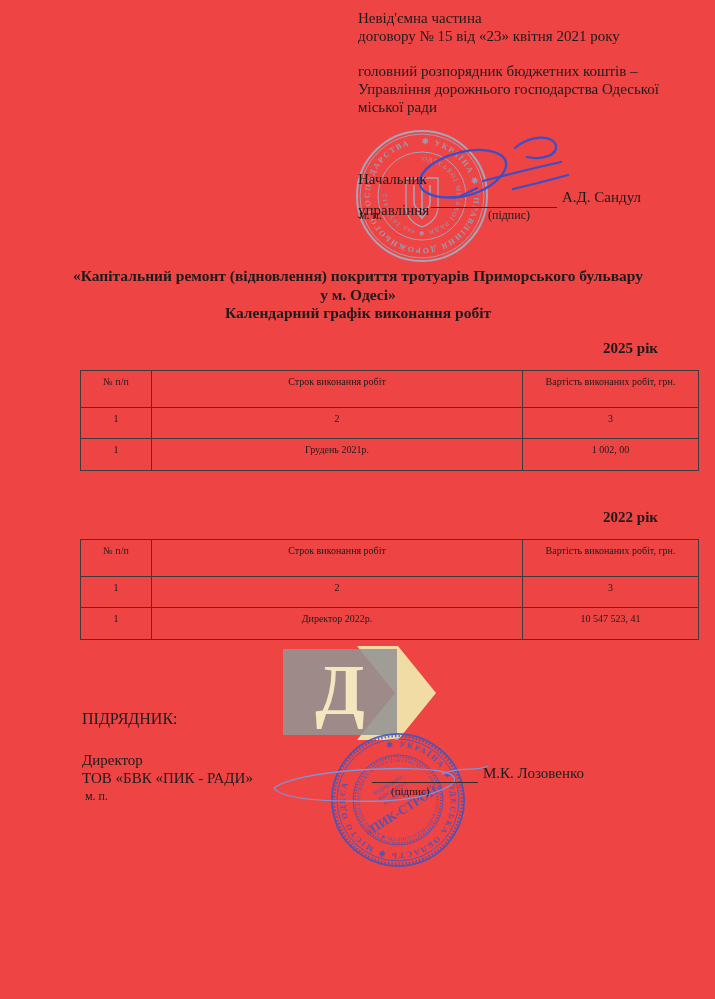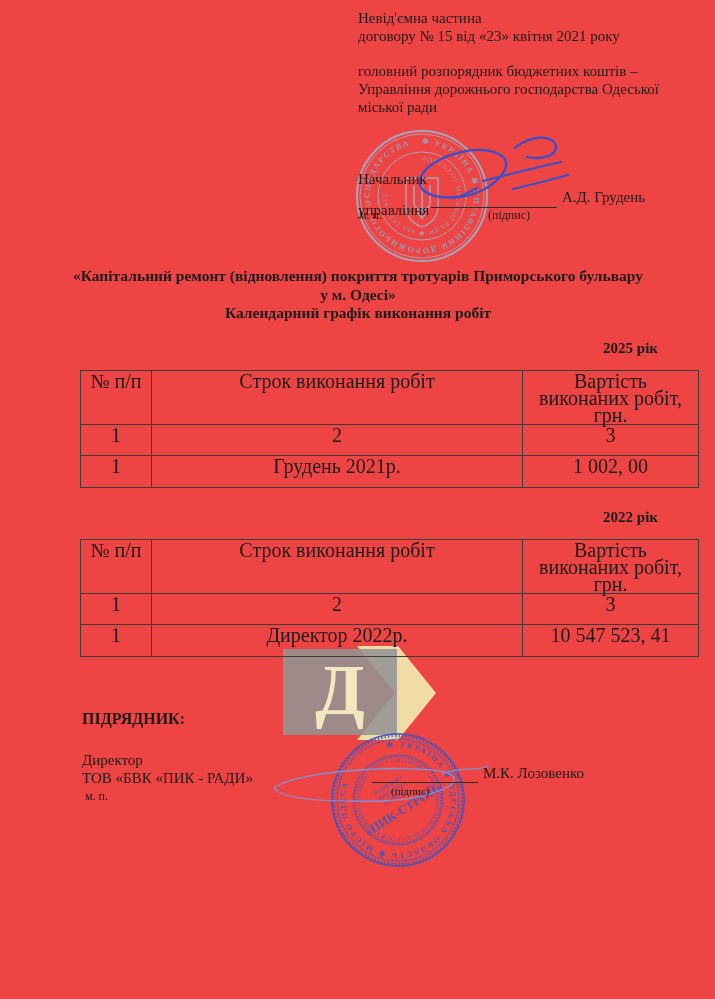--- a/index.html
+++ b/index.html
@@ -3,35 +3,35 @@
 <meta charset="utf-8">
 <style>
   html,body{margin:0;padding:0;background:#e8e8e8;}
   .page{
     position:relative;width:715px;height:999px;background:#ef4444;
     font-family:"Liberation Serif",serif;color:#1c1c1c;overflow:hidden;
   }
   .abs{position:absolute;}
   .t15{font-size:15px;line-height:18px;}
   .t12{font-size:12px;line-height:14px;}
-  .bold{font-weight:bold;text-align:right;}
+  .bold{font-weight:normal;text-align:right;}
   
   .hdr{left:358px;top:9px;width:330px;}
   .hdr div{height:18px;}
   .hdr .gap{height:17px;}
   
   .z1{z-index:1;} .z2{z-index:2;} .z3{z-index:3;} .z5{z-index:5;}
   .sigline{border-bottom:1px solid #2e2e2e;height:1px;}
   
   .title{left:72px;top:267px;width:572px;text-align:center;font-weight:bold;font-size:15.5px;line-height:18.5px;}
   .yearlbl{width:200px;text-align:right;font-weight:bold;font-size:15px;}
   
   table.sched{border-collapse:collapse;table-layout:fixed;}
   table.sched td{border:1px solid #3c3c3c;text-align:center;vertical-align:top;
-    font-size:20px;line-height:17px;padding:2px 4px 0 4px;}
+    font-size:10px;line-height:17px;padding:2px 4px 0 4px;}
   td.c1{width:62px;} td.c2{width:362px;} td.c3{width:167px;}
   tr.row-head td{height:34px;}
   tr.row-num td{height:28px;}
   tr.row-data td{height:29px;}
   
   .wm{left:283px;top:646px;width:165px;height:95px;}
   .wm-chev{position:absolute;left:0;top:0;}
   .wm-box{position:absolute;left:0;top:3px;width:114px;height:86px;background:rgba(148,148,148,0.88);
     display:flex;align-items:center;justify-content:center;}
   .wm-letter{font-family:"Liberation Serif",serif;font-weight:bold;font-size:72px;color:#f3e7c0;line-height:72px;margin-top:-4px;}
@@ -79,21 +79,21 @@
       <path d="M118 55 C145 48 178 40 196 36"></path>
       <path d="M150 22 C166 8 189 9 191 20 C192 30 176 34 162 31"></path>
       <path d="M148 63 C170 58 192 52 203 49"></path>
       <path d="M96 70 L112 62"></path>
     </g>
   </svg>
 
   <div class="abs t15 z5" style="left:358px;top:170px;">Начальник</div>
   <div class="abs t15 z5" style="left:358px;top:189px;margin-top:12px;">управління</div>
   <div class="abs sigline z5" style="left:431px;top:206px;width:126px;"></div>
-  <div class="abs t15 z5" style="left:562px;top:188px;">А.Д. Грудень</div>
+  <div class="abs t15 z5" style="left:562px;top:188px;">А.Д. Сандул</div>
   <div class="abs t12 z5" style="left:359px;top:208px;">м. п.</div>
   <div class="abs t12 z5" style="left:488px;top:208px;">(підпис)</div>
 
   <div class="abs title z5">
     <div>«Капітальний ремонт (відновлення) покриття тротуарів Приморського бульвару у м. Одесі»</div>
     <div>Календарний графік виконання робіт</div>
   </div>
 
   <div class="abs yearlbl z5" style="left:458px;top:340px;">2025 рік</div>
 

